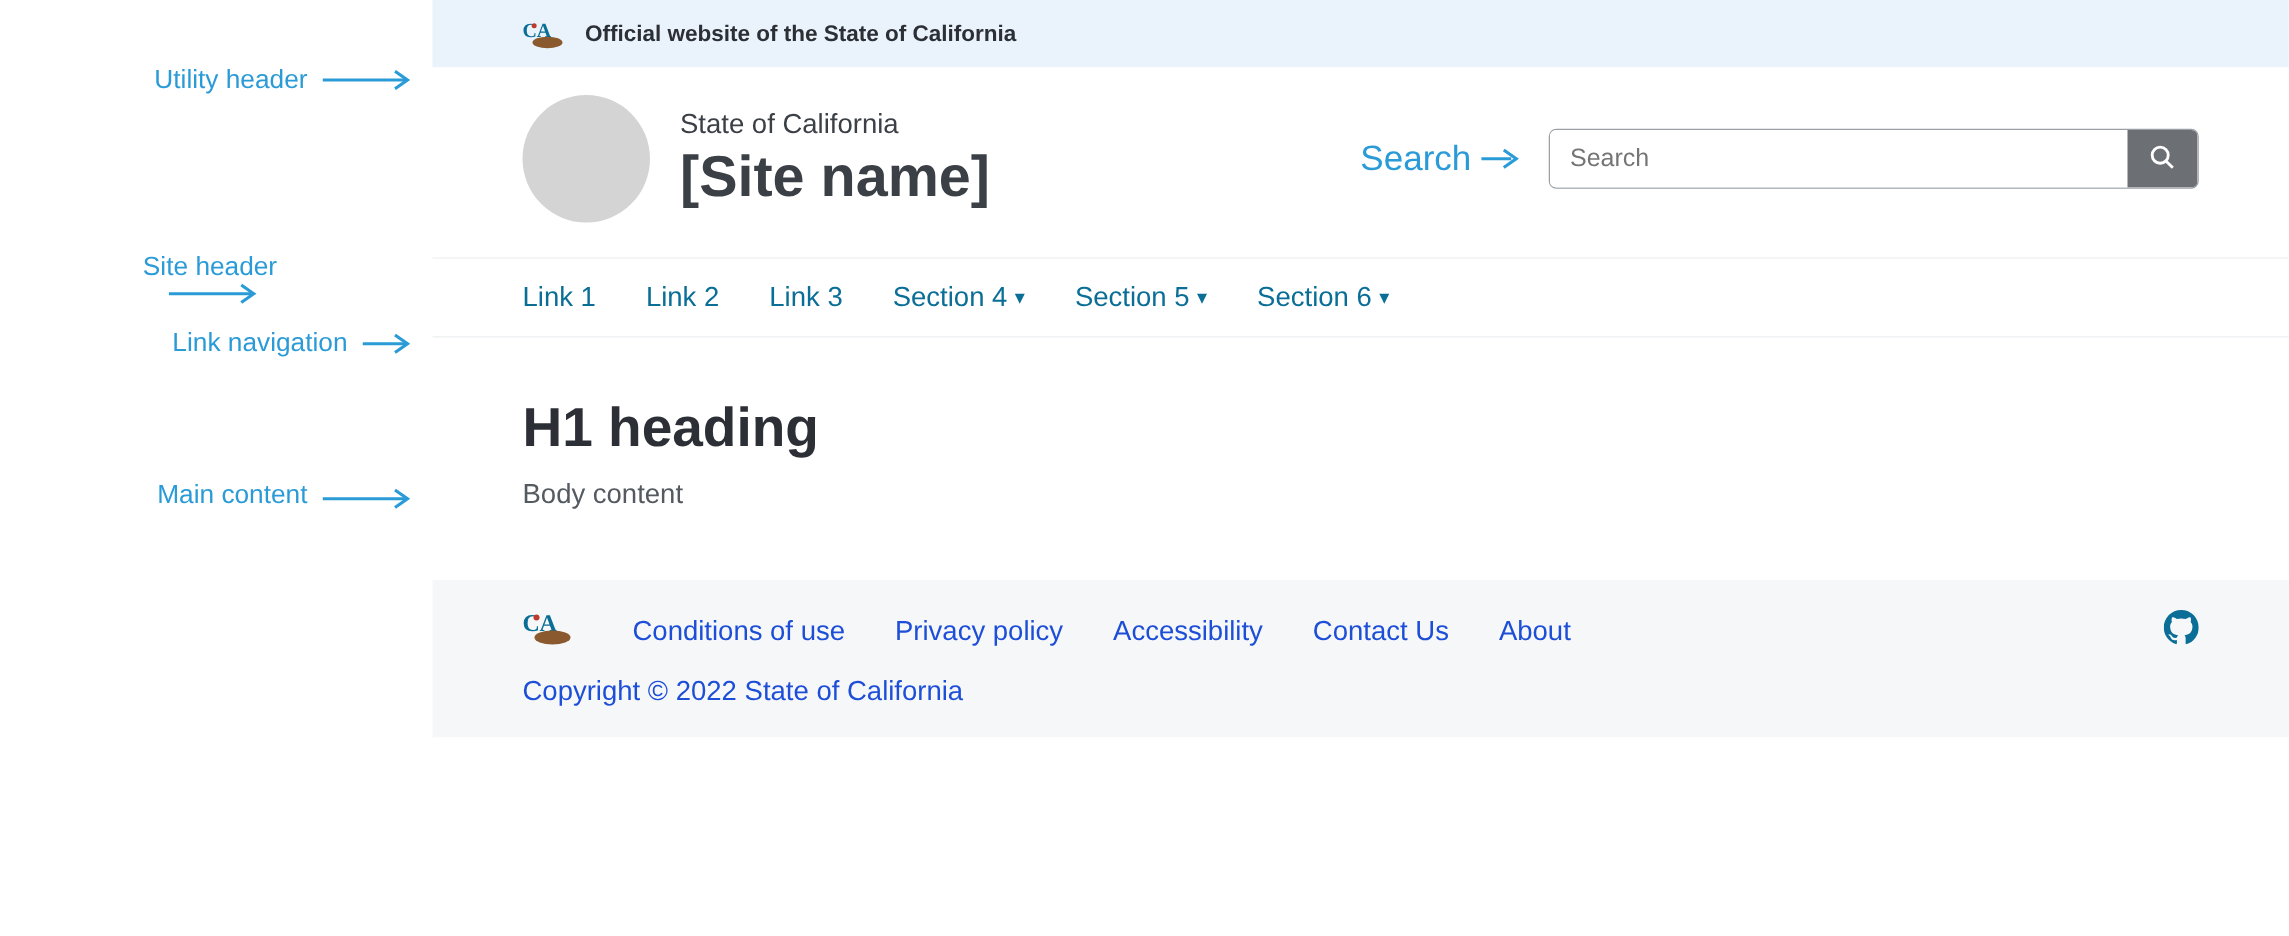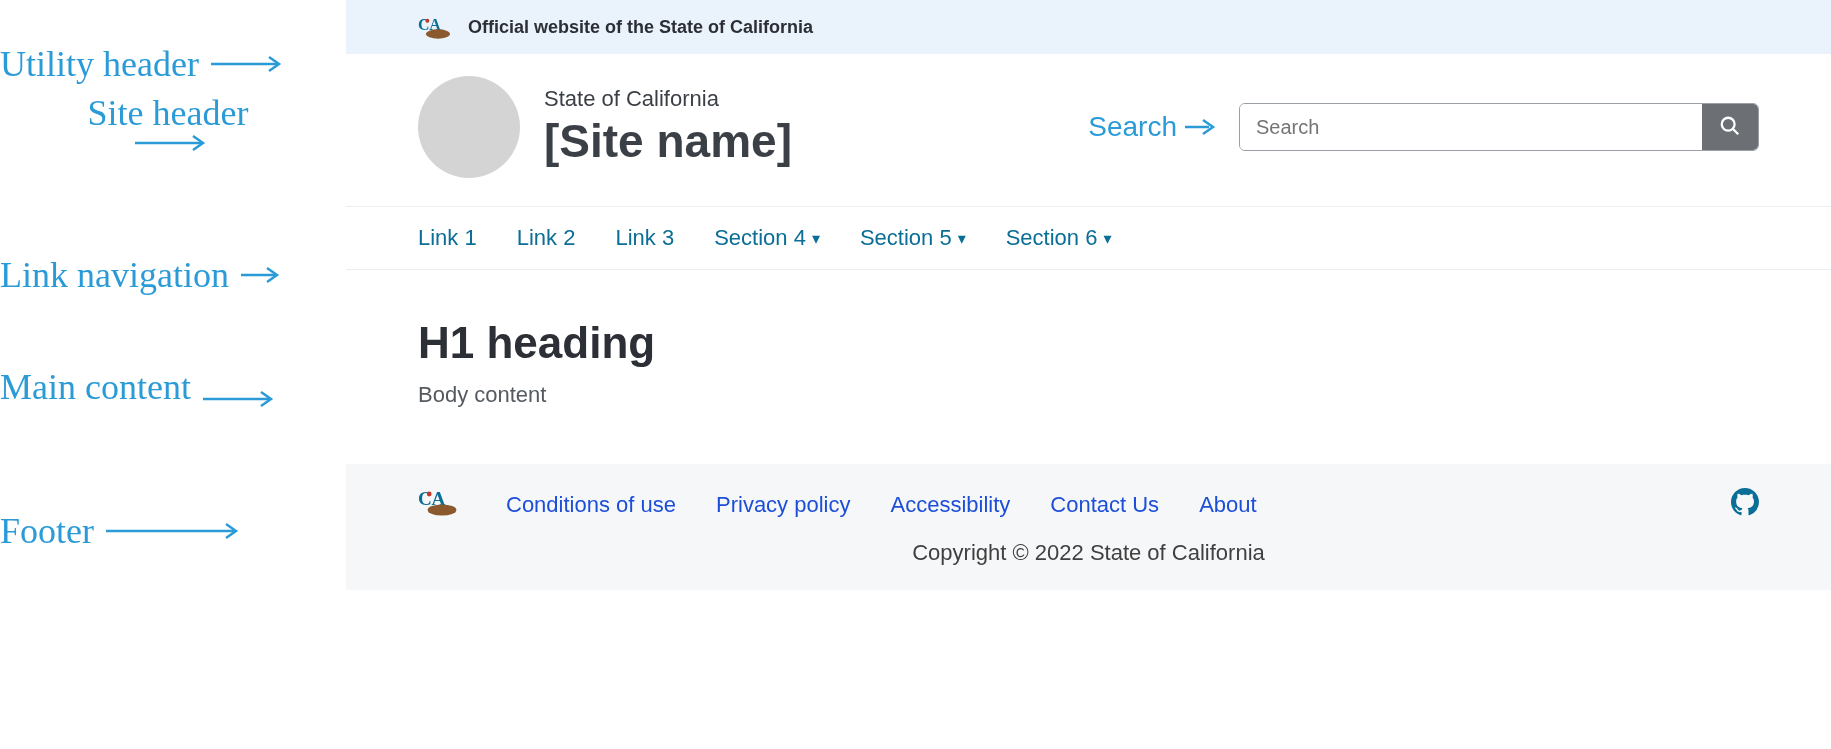--- a/index.html
+++ b/index.html
@@ -15,26 +15,25 @@
     grid-template-columns: 340px 1fr;
     column-gap: 6px;
   }
   
   .labels {
     padding-top: 36px;
   }
   .label-row {
     display: flex;
     align-items: center;
-    justify-content: flex-start;
+    justify-content: flex-end;
     color: #2a9bd7;
-    font-size: 36px;
+    font-size: 21px;
     font-weight: 500;
     padding-right: 4px;
-    font-family: Liberation Serif, serif;
   }
   .arrow {
     margin-left: 12px;
     display: inline-flex;
     align-items: center;
   }
   .arrow svg { display:block; }
   
   .page { }
   
@@ -92,21 +91,21 @@
   .chev { font-size:16px; color:#0a6e96; }
   
   .main { padding: 48px 72px 56px; }
   .main h1 { margin:0 0 14px; font-size:44px; font-weight:800; color:#2c2f35;}
   .main p { margin:0; font-size:22px; color:#545a60; }
   
   .footer { background:#f6f7f8; padding: 22px 72px 24px; }
   .footer-row { display:flex; align-items:center; gap:40px; font-size:22px; color:#545a60;}
   .footer-row a { color:#1d4ed8; text-decoration:none; }
   .footer-row .spacer { flex:1; }
-  .copyright { text-align:center; font-size:22px; color:#404040; margin-top:16px; }
+  .copyright { text-align:left; font-size:22px; color:#1d4ed8; margin-top:16px; }
   .gh-icon { width:28px; height:28px; }
 </style>
 </head>
 <body>
 
 <div class="wrap">
 
   <div class="labels">
     <div class="label-row" style="height:56px;">
       <span>Utility header</span>
@@ -134,29 +133,20 @@
             <polyline points="26,2 36,9 26,16" fill="none" stroke="#2a9bd7" stroke-width="2.5"></polyline>
           </svg>
       </span>
     </div>
     <div class="label-row" style="height:166px; align-items:flex-end; padding-bottom:64px;">
       <span>Main content</span>
       <span class="arrow">
         <svg width="78" height="18">
             <line x1="0" y1="9" x2="66" y2="9" stroke="#2a9bd7" stroke-width="2.5"></line>
             <polyline points="58,2 68,9 58,16" fill="none" stroke="#2a9bd7" stroke-width="2.5"></polyline>
-          </svg>
-      </span>
-    </div>
-    <div class="label-row" style="height:110px; padding-top:8px;">
-      <span>Footer</span>
-      <span class="arrow">
-        <svg width="140" height="18">
-            <line x1="0" y1="9" x2="128" y2="9" stroke="#2a9bd7" stroke-width="2.5"></line>
-            <polyline points="120,2 130,9 120,16" fill="none" stroke="#2a9bd7" stroke-width="2.5"></polyline>
           </svg>
       </span>
     </div>
   </div>
 
   <div class="page">
 
     <div class="util">
       <span class="ca-logo-small">
         <svg viewBox="0 0 60 40">

